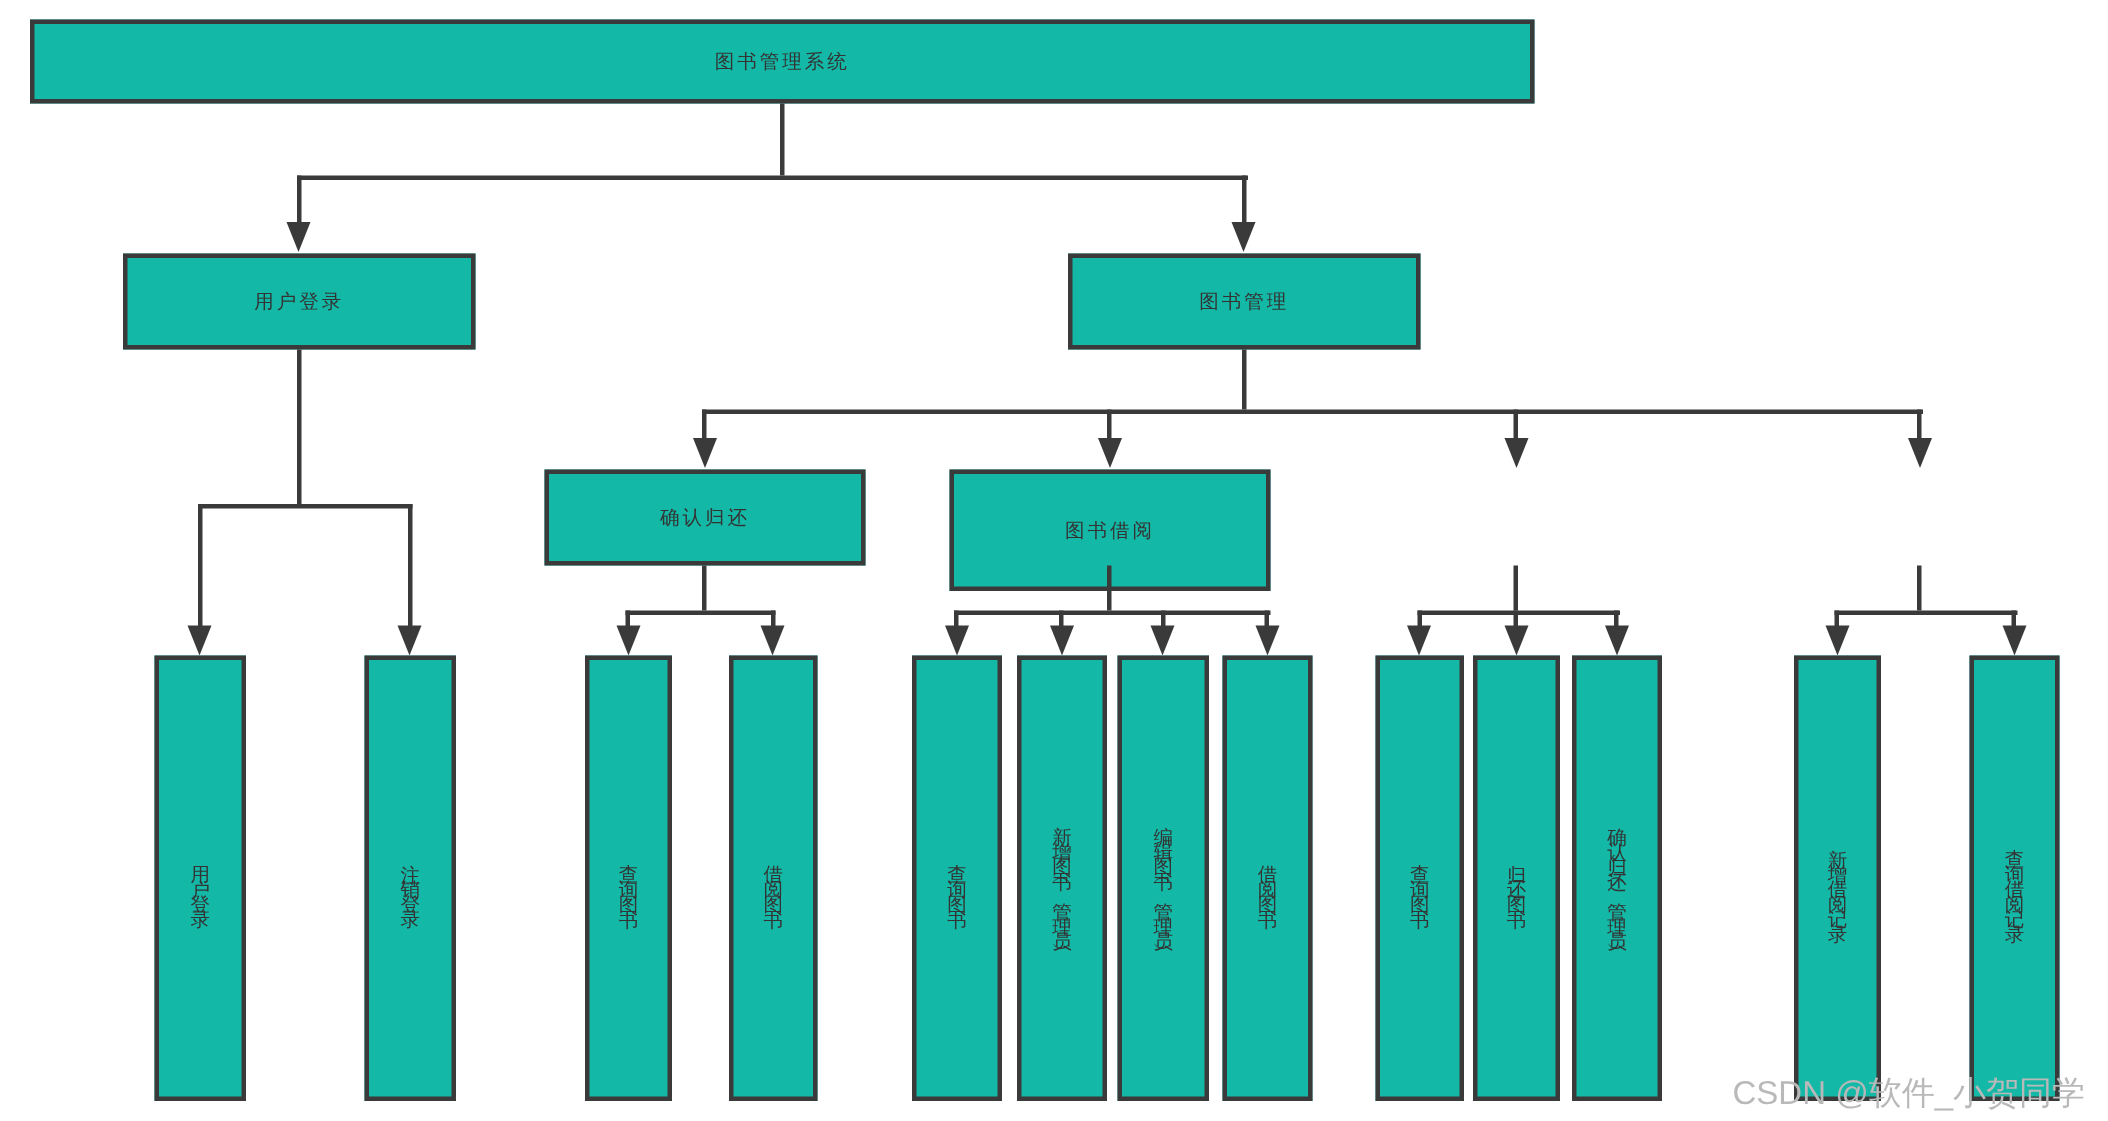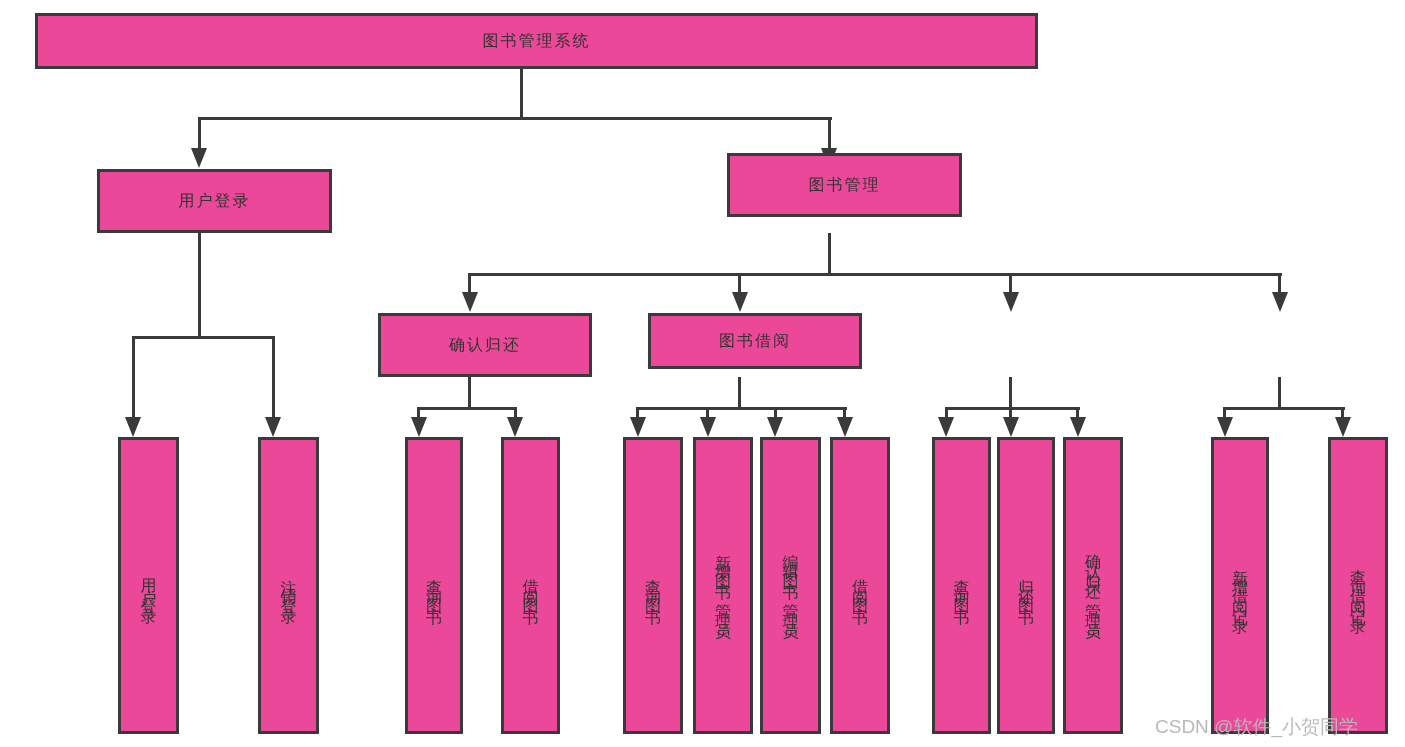--- a/index.html
+++ b/index.html
@@ -9,27 +9,26 @@
     height: 747px;
     background: #ffffff;
     font-family: "Liberation Sans", sans-serif;
     color: #333333;
     overflow: hidden;
   }
   .box {
     position: absolute;
     box-sizing: border-box;
     border: 3px solid #3a3a3a;
-    background: #ec4899;
+    background: #14b8a6;
     display: flex;
     align-items: center;
     justify-content: center;
-    font-size: 16px;
+    font-size: 13px;
     color: #333333;
-    margin-left: 15px;
   }
   .hbox { letter-spacing: 2px; }
   .leaf {
     top: 437px;
     height: 297px;
   }
   .leaf .vtext {
     writing-mode: vertical-lr;
     text-orientation: mixed;
     letter-spacing: 10px;
@@ -45,21 +44,21 @@
     width: 0;
     height: 0;
     border-left: 8px solid transparent;
     border-right: 8px solid transparent;
     border-top: 20px solid #3a3a3a;
   }
   #watermark {
     position: absolute;
     left: 1155px;
     top: 714px;
-    font-size: 19px;
+    font-size: 22px;
     color: #b9b9b9;
     white-space: nowrap;
     z-index: 5;
   }
 </style>
 </head>
 <body>
 
 <div id="stage">
 
@@ -70,21 +69,21 @@
   <div class="line" style="left:520px; top:69px;  width:3px;   height:48px;"></div>
   <div class="line" style="left:198px; top:117px; width:634px; height:3px;"></div>
   <div class="line" style="left:198px; top:117px; width:3px;   height:33px;"></div>
   <div class="arrow" style="left:191px; top:148px;"></div>
   <div class="line" style="left:828px; top:117px; width:3px;   height:33px;"></div>
   <div class="arrow" style="left:821px; top:148px;"></div>
 
   <div class="box hbox" style="left:82px; top:169px; width:235px; height:64px;">
     <span>用户登录</span>
   </div>
-  <div class="box hbox" style="left:712px; top:153px; width:235px; height:64px;">
+  <div class="box hbox" style="left:712px; top:169px; width:235px; height:64px;">
     <span>图书管理</span>
   </div>
 
   <div class="line" style="left:198px; top:233px; width:3px;   height:103px;"></div>
   <div class="line" style="left:132px; top:336px; width:143px; height:3px;"></div>
   <div class="line" style="left:132px; top:336px; width:3px;   height:83px;"></div>
   <div class="arrow" style="left:125px; top:417px;"></div>
   <div class="line" style="left:272px; top:336px; width:3px;   height:83px;"></div>
   <div class="arrow" style="left:265px; top:417px;"></div>
 
@@ -95,21 +94,21 @@
   <div class="line" style="left:738px;  top:273px; width:3px;   height:21px;"></div>
   <div class="arrow" style="left:732px;  top:292px;"></div>
   <div class="line" style="left:1009px; top:273px; width:3px;   height:21px;"></div>
   <div class="arrow" style="left:1003px; top:292px;"></div>
   <div class="line" style="left:1278px; top:273px; width:3px;   height:21px;"></div>
   <div class="arrow" style="left:1272px; top:292px;"></div>
 
   <div class="box hbox" style="left:363px; top:313px; width:214px; height:64px;">
     <span>确认归还</span>
   </div>
-  <div class="box hbox" style="left:633px; top:313px; width:214px; height:56px;">
+  <div class="box hbox" style="left:633px; top:313px; width:214px; height:81px;">
     <span>图书借阅</span>
   </div>
 
   <div class="line" style="left:468px; top:377px; width:3px;   height:30px;"></div>
   <div class="line" style="left:417px; top:407px; width:100px; height:3px;"></div>
   <div class="line" style="left:417px; top:407px; width:3px;   height:12px;"></div>
   <div class="arrow" style="left:411px; top:417px;"></div>
   <div class="line" style="left:514px; top:407px; width:3px;   height:12px;"></div>
   <div class="arrow" style="left:507px; top:417px;"></div>
 

